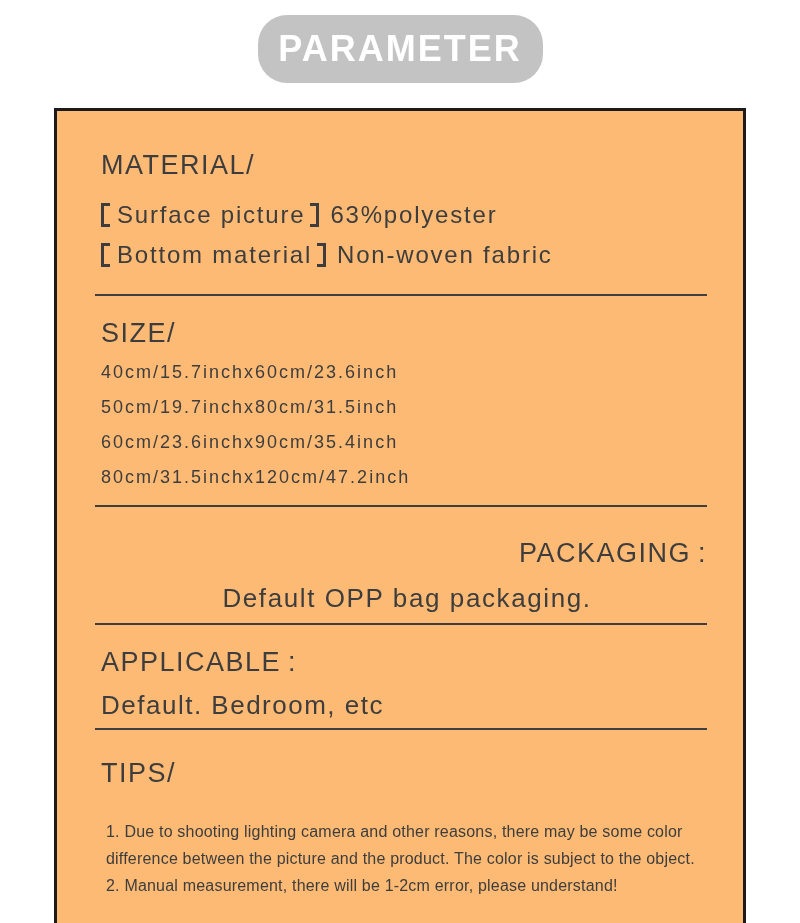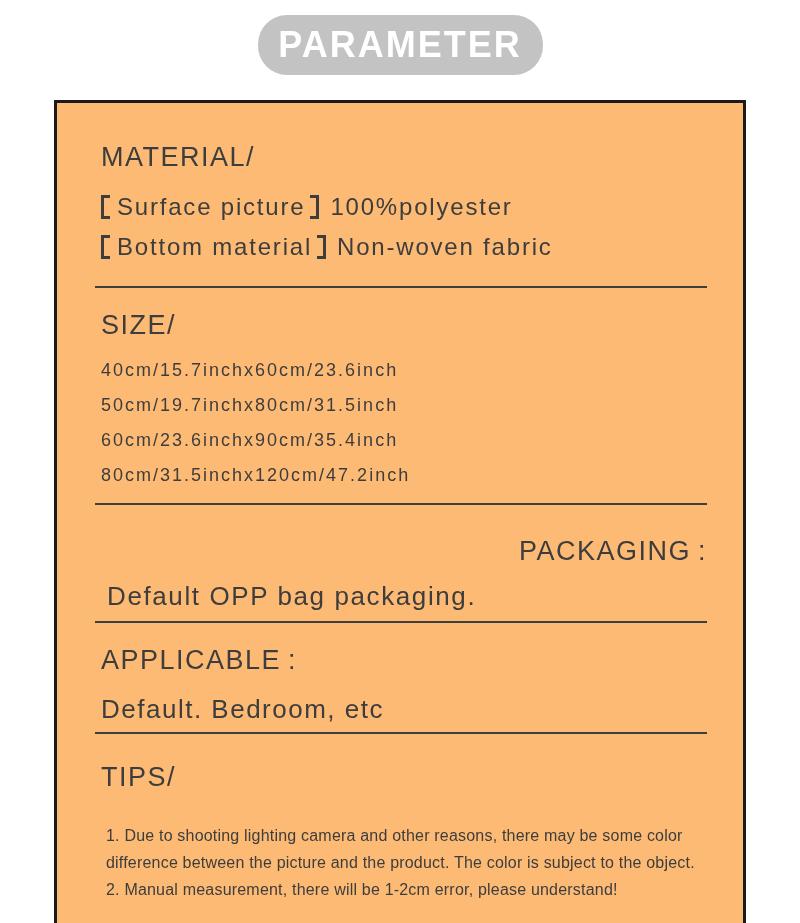--- a/index.html
+++ b/index.html
@@ -10,21 +10,21 @@
   }
   .page {
     width: 800px;
     height: 923px;
     background: #ffffff;
     overflow: hidden;
   }
   
   .badge {
     width: 285px;
-    height: 60px;
+    height: 68px;
     margin: 15px auto 0 auto;
     background: #c3c3c3;
     border-radius: 29px;
     display: flex;
     align-items: center;
     justify-content: center;
     color: #ffffff;
     font-size: 36px;
     font-weight: bold;
     letter-spacing: 2px;
@@ -74,39 +74,40 @@
   }
   .bracket-close {
     border-top: 3px solid #3d3d3d;
     border-bottom: 3px solid #3d3d3d;
     border-right: 3.5px solid #3d3d3d;
     margin-left: 5px;
     margin-right: 11px;
   }
   .divider-1 { margin-top: 19px; }
   
-  .sec-size h2 { margin-top: 21px; margin-bottom: 12px; }
+  .sec-size h2 { margin-top: 21px; margin-bottom: 6px; }
   .size-line {
     font-size: 18px;
     line-height: 35px;
     letter-spacing: 2px;
     white-space: nowrap;
   }
   .divider-2 { margin-top: 10px; }
   
   .sec-packaging h2 { margin-top: 30px; margin-bottom: 12px; text-align: right; }
   .pack-line {
     font-size: 26px;
     line-height: 34px;
     letter-spacing: 1.6px;
     padding-left: 6px;
+    text-align: center;
   }
   .divider-3 { margin-top: 8px; }
   
-  .sec-applicable h2 { margin-top: 21px; margin-bottom: 16px; }
+  .sec-applicable h2 { margin-top: 21px; margin-bottom: 10px; }
   .app-line {
     font-size: 26px;
     line-height: 35px;
     letter-spacing: 1.5px;
   }
   .divider-4 { margin-top: 5px; }
   
   .sec-tips h2 { margin-top: 27px; margin-bottom: 29px; }
   .tip-line {
     font-size: 16px;
@@ -123,21 +124,21 @@
 
   <div class="badge">
     <span>PARAMETER</span>
   </div>
 
   <div class="panel">
 
     <section class="sec-material">
       <h2>MATERIAL/</h2>
       <p class="mat-row">
-        <span class="bracket bracket-open"></span><span>Surface picture</span><span class="bracket bracket-close"></span><span>100%polyester</span>
+        <span class="bracket bracket-open"></span><span>Surface picture</span><span class="bracket bracket-close"></span><span>63%polyester</span>
       </p>
       <p class="mat-row">
         <span class="bracket bracket-open"></span><span>Bottom material</span><span class="bracket bracket-close"></span><span>Non-woven fabric</span>
       </p>
     </section>
 
     <div class="divider divider-1"></div>
 
     <section class="sec-size">
       <h2>SIZE/</h2>

